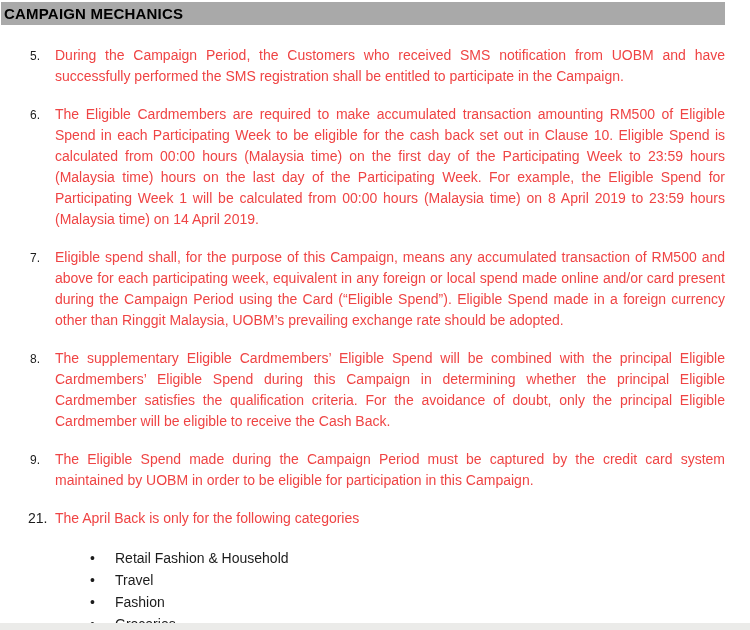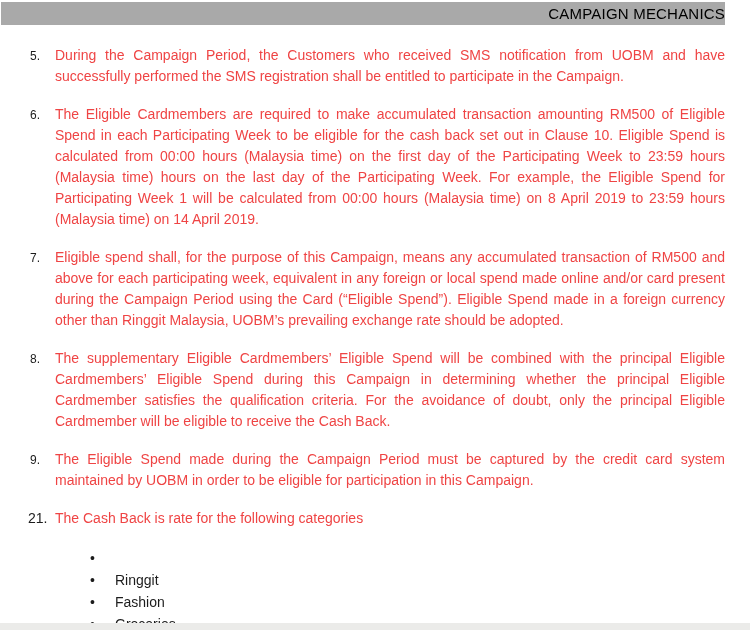--- a/index.html
+++ b/index.html
@@ -19,27 +19,26 @@
     position: absolute;
     left: 1px;
     top: 2px;
     width: 724px;
     height: 23px;
     background: #a9a9a9;
   }
   .header-bar .header-title {
     display: block;
     font-size: 15px;
-    font-weight: normal;
+    font-weight: bold;
     color: #000000;
     line-height: 23px;
     padding-left: 3px;
     letter-spacing: 0.2px;
     white-space: nowrap;
-    text-align: right;
   }
   .content {
     position: absolute;
     left: 30px;
     top: 45px;
     width: 695px;
   }
   .item {
     display: flex;
     align-items: flex-start;
@@ -127,30 +126,31 @@
     <p class="para">The supplementary Eligible Cardmembers’ Eligible Spend will be combined with the principal Eligible Cardmembers’ Eligible Spend during this Campaign in determining whether the principal Eligible Cardmember satisfies the qualification criteria. For the avoidance of doubt, only the principal Eligible Cardmember will be eligible to receive the Cash Back.</p>
   </div>
 
   <div class="item">
     <span class="num">9.</span>
     <p class="para">The Eligible Spend made during the Campaign Period must be captured by the credit card system maintained by UOBM in order to be eligible for participation in this Campaign.</p>
   </div>
 
   <div class="item" style="margin-bottom:13px;">
     <span class="num big">21.</span>
-    <p class="para nojustify">The Cash Back is rate for the following categories</p>
+    <p class="para nojustify">The April Back is only for the following categories</p>
   </div>
 
   <div class="bullet-list">
     <div class="bullet-item">
       <span class="dot">•</span>
+      <span class="bullet-label">Retail Fashion &amp; Household</span>
     </div>
     <div class="bullet-item">
       <span class="dot">•</span>
-      <span class="bullet-label">Ringgit</span>
+      <span class="bullet-label">Travel</span>
     </div>
     <div class="bullet-item">
       <span class="dot">•</span>
       <span class="bullet-label">Fashion</span>
     </div>
     <div class="bullet-item">
       <span class="dot">•</span>
       <span class="bullet-label">Groceries</span>
     </div>
   </div>

